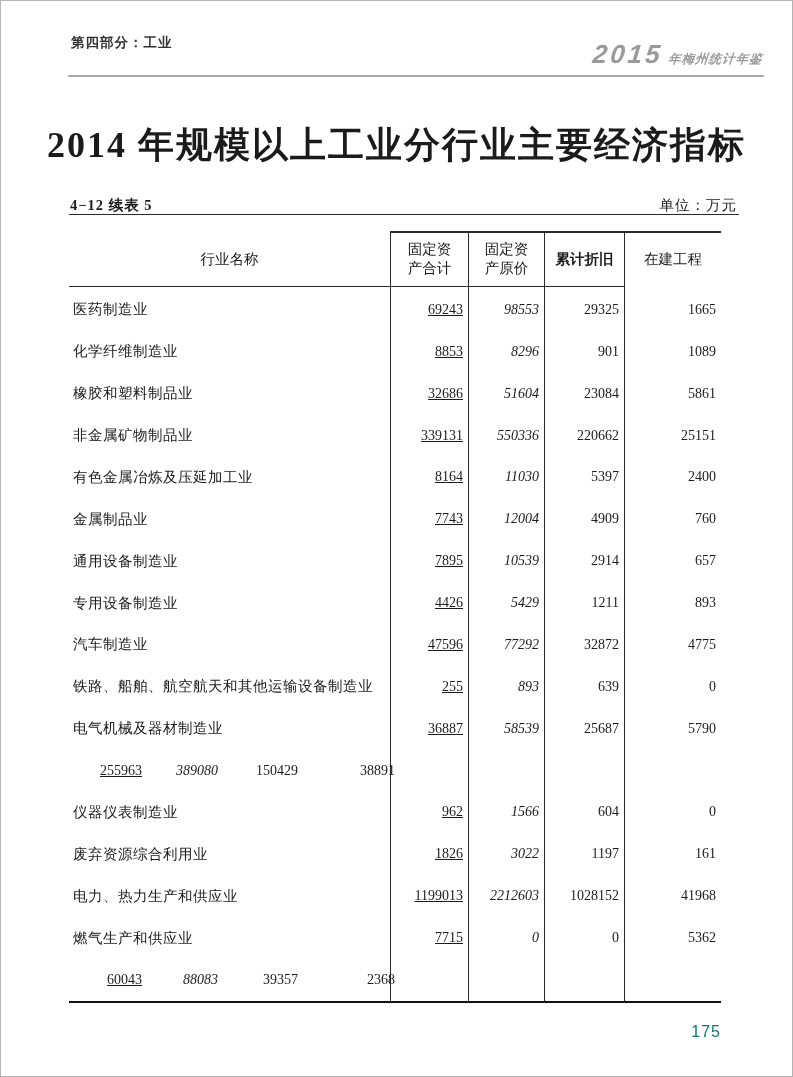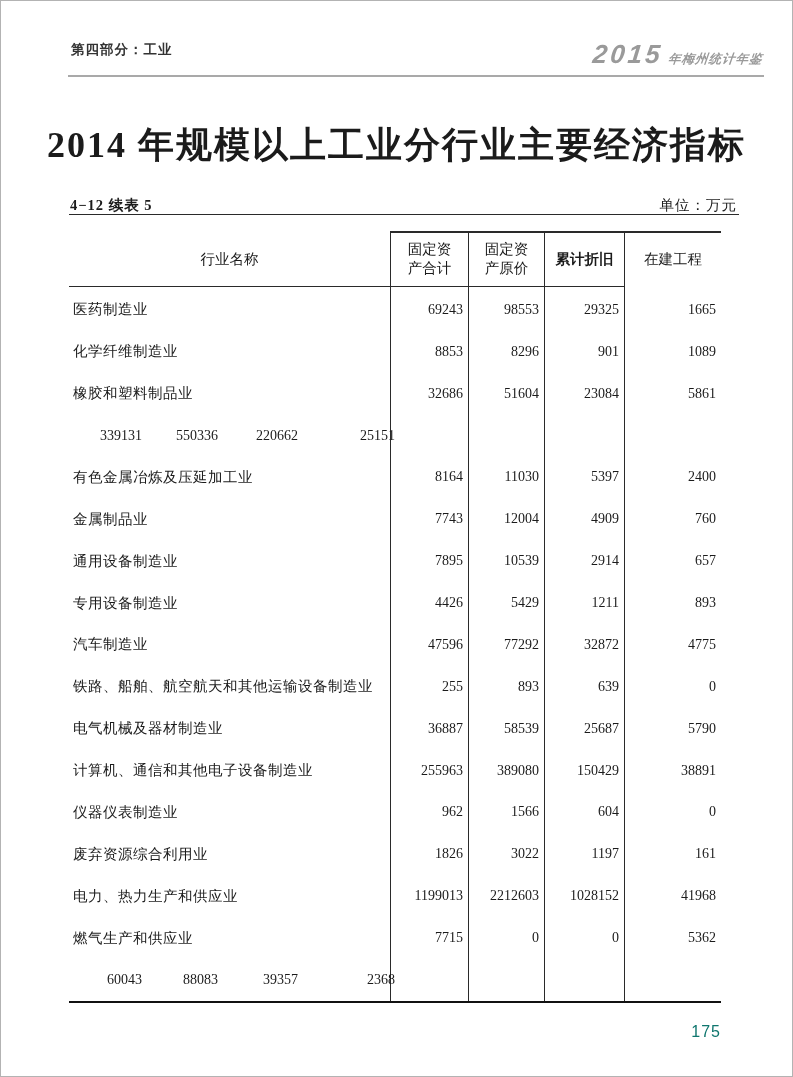--- a/index.html
+++ b/index.html
@@ -9,21 +9,21 @@
     margin:0 auto;
     background:#ffffff;
     box-sizing:border-box;
     border:1px solid #b3b3b3;
     font-family:"Liberation Serif","DejaVu Serif",serif;
     color:#1b1b1b;
     overflow:hidden;
   }
   
   .section-label{
-    position:absolute;left:70px;top:40px;
+    position:absolute;left:70px;top:33px;
     font-family:"Liberation Sans","DejaVu Sans",sans-serif;
     font-weight:700;font-size:13.5px;color:#333;letter-spacing:1px;text-align:right;
   }
   .logo{
     position:absolute;right:30px;top:38px;
     display:flex;align-items:baseline;
     color:#9a9a9a;
   }
   .logo-year{
     font-family:"Liberation Sans","DejaVu Sans",sans-serif;
@@ -67,21 +67,21 @@
   .hd-c3{left:544px;width:79px;font-weight:bold;}
   .hd-c4{left:624px;width:96px;}
   
   .t-body{
     position:absolute;left:68px;top:288px;width:652px;height:712px;
     display:flex;flex-direction:column;
   }
   .t-row{flex:1;display:flex;align-items:center;font-size:14.5px;}
   .c-name{width:321px;padding-left:4px;box-sizing:border-box;letter-spacing:0.5px;}
   .c-num{text-align:right;padding-right:5px;box-sizing:border-box;font-size:14px;}
-  .c-n1{width:78px;} .c-n2{width:76px;} .c-n3{width:80px;} .c-n4{width:97px;}
+  .c-n1{width:78px;text-decoration:underline;} .c-n2{width:76px;font-style:italic;} .c-n3{width:80px;} .c-n4{width:97px;}
   
   .page-number{
     position:absolute;right:71px;top:1022px;
     font-family:"Liberation Sans","DejaVu Sans",sans-serif;
     font-size:16px;color:#0f766e;letter-spacing:1px;
   }
 </style>
 </head>
 <body>
 
@@ -139,20 +139,21 @@
         <div class="c-num c-n4">1089</div>
       </div>
       <div class="t-row">
         <div class="c-name">橡胶和塑料制品业</div>
         <div class="c-num c-n1">32686</div>
         <div class="c-num c-n2">51604</div>
         <div class="c-num c-n3">23084</div>
         <div class="c-num c-n4">5861</div>
       </div>
       <div class="t-row">
+        <div class="c-name">非金属矿物制品业</div>
         <div class="c-num c-n1">339131</div>
         <div class="c-num c-n2">550336</div>
         <div class="c-num c-n3">220662</div>
         <div class="c-num c-n4">25151</div>
       </div>
       <div class="t-row">
         <div class="c-name">有色金属冶炼及压延加工业</div>
         <div class="c-num c-n1">8164</div>
         <div class="c-num c-n2">11030</div>
         <div class="c-num c-n3">5397</div>
@@ -194,21 +195,20 @@
         <div class="c-num c-n4">0</div>
       </div>
       <div class="t-row">
         <div class="c-name">电气机械及器材制造业</div>
         <div class="c-num c-n1">36887</div>
         <div class="c-num c-n2">58539</div>
         <div class="c-num c-n3">25687</div>
         <div class="c-num c-n4">5790</div>
       </div>
       <div class="t-row">
-        <div class="c-name">计算机、通信和其他电子设备制造业</div>
         <div class="c-num c-n1">255963</div>
         <div class="c-num c-n2">389080</div>
         <div class="c-num c-n3">150429</div>
         <div class="c-num c-n4">38891</div>
       </div>
       <div class="t-row">
         <div class="c-name">仪器仪表制造业</div>
         <div class="c-num c-n1">962</div>
         <div class="c-num c-n2">1566</div>
         <div class="c-num c-n3">604</div>

